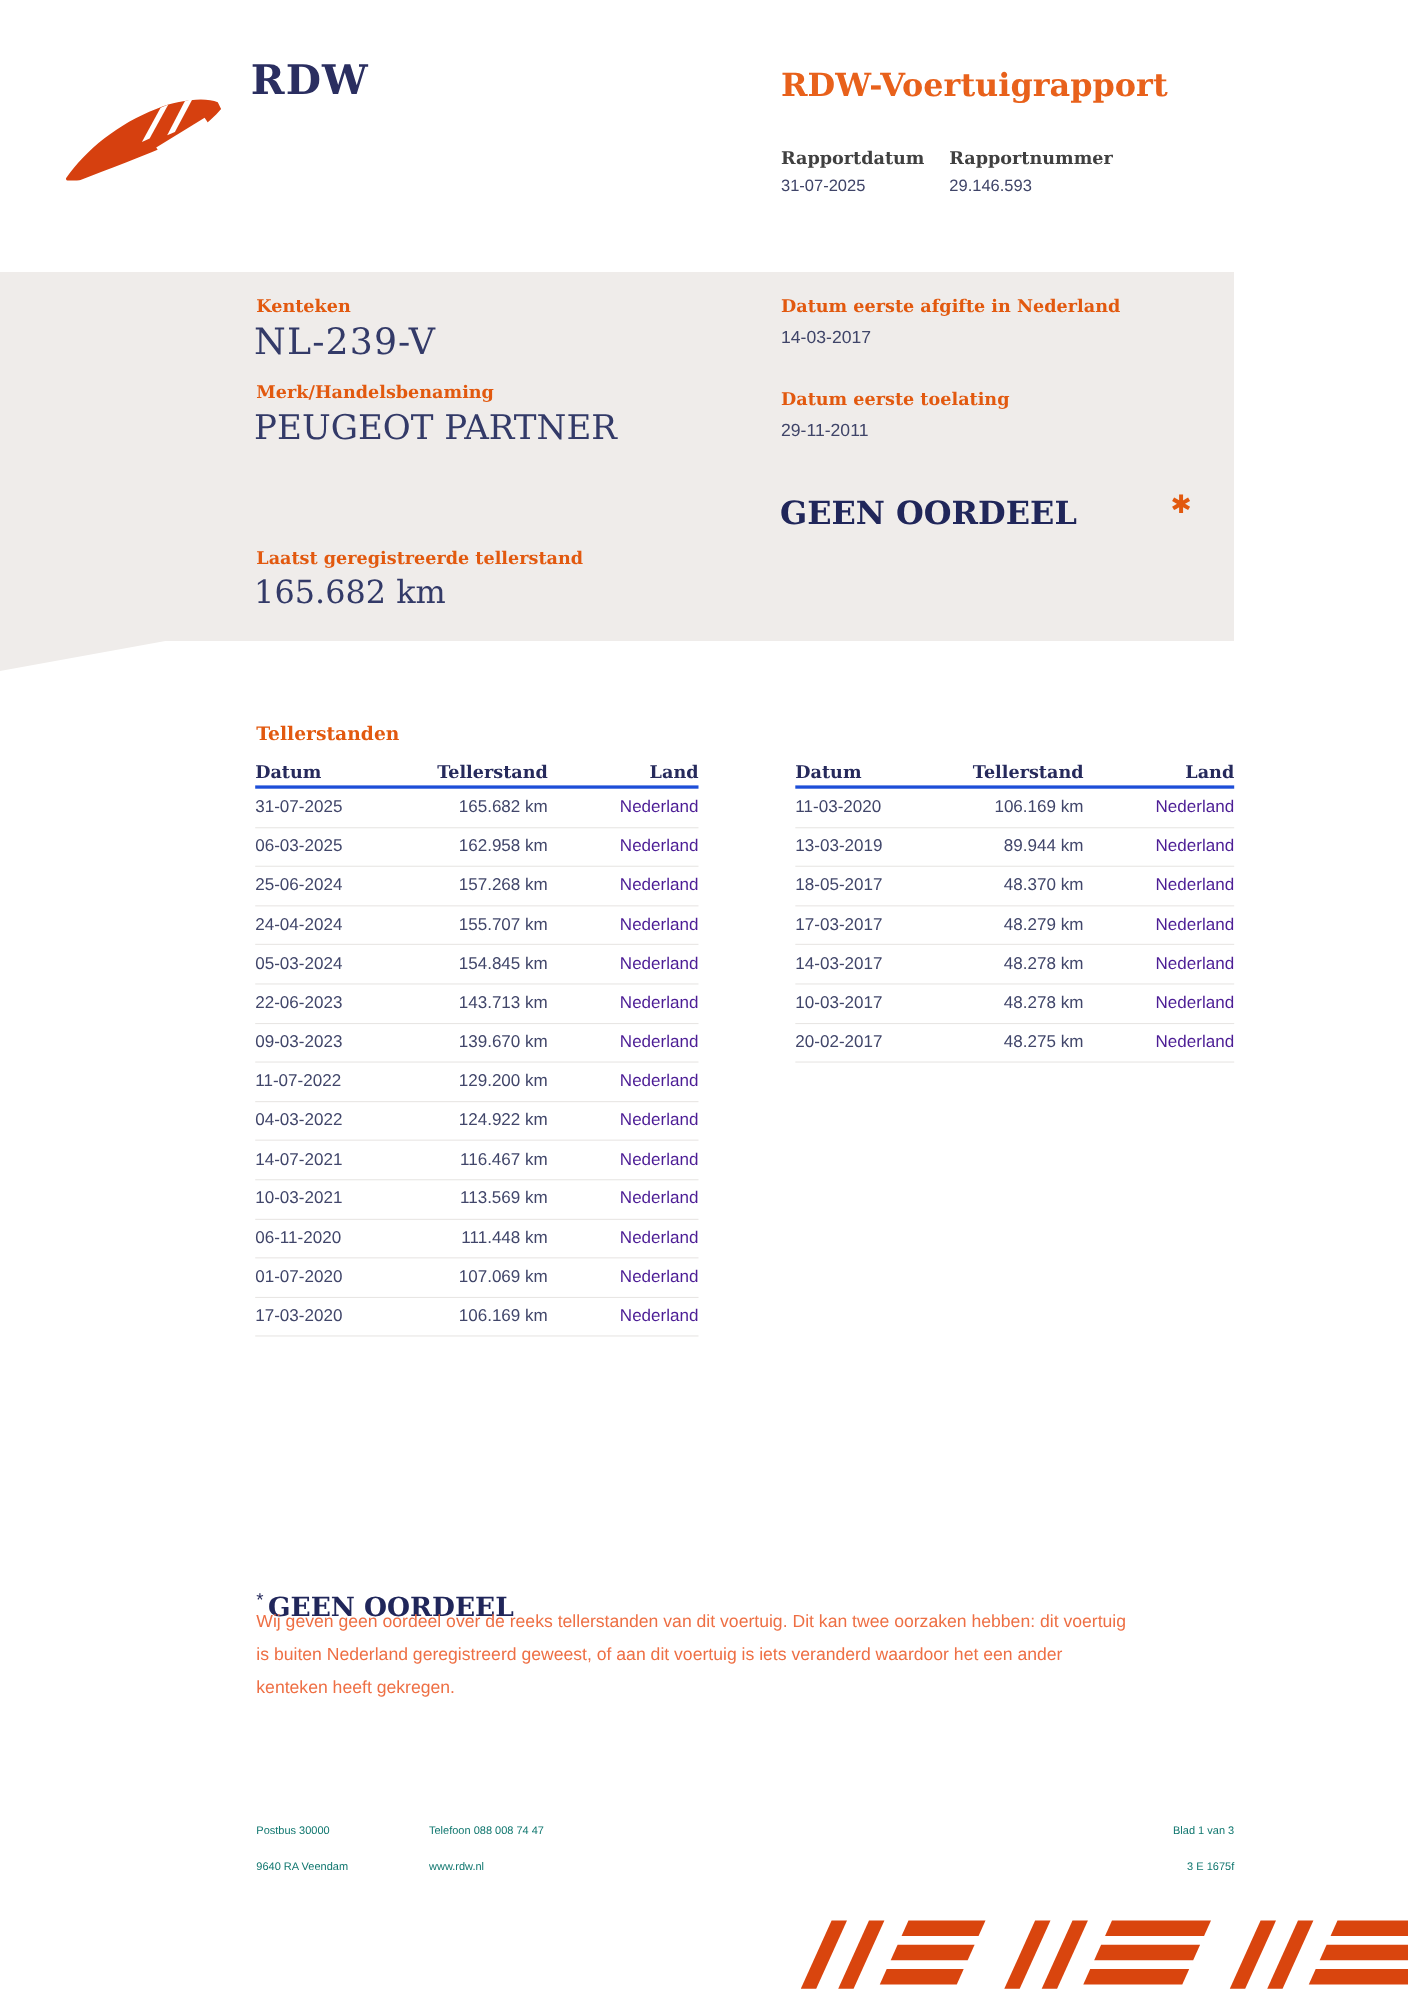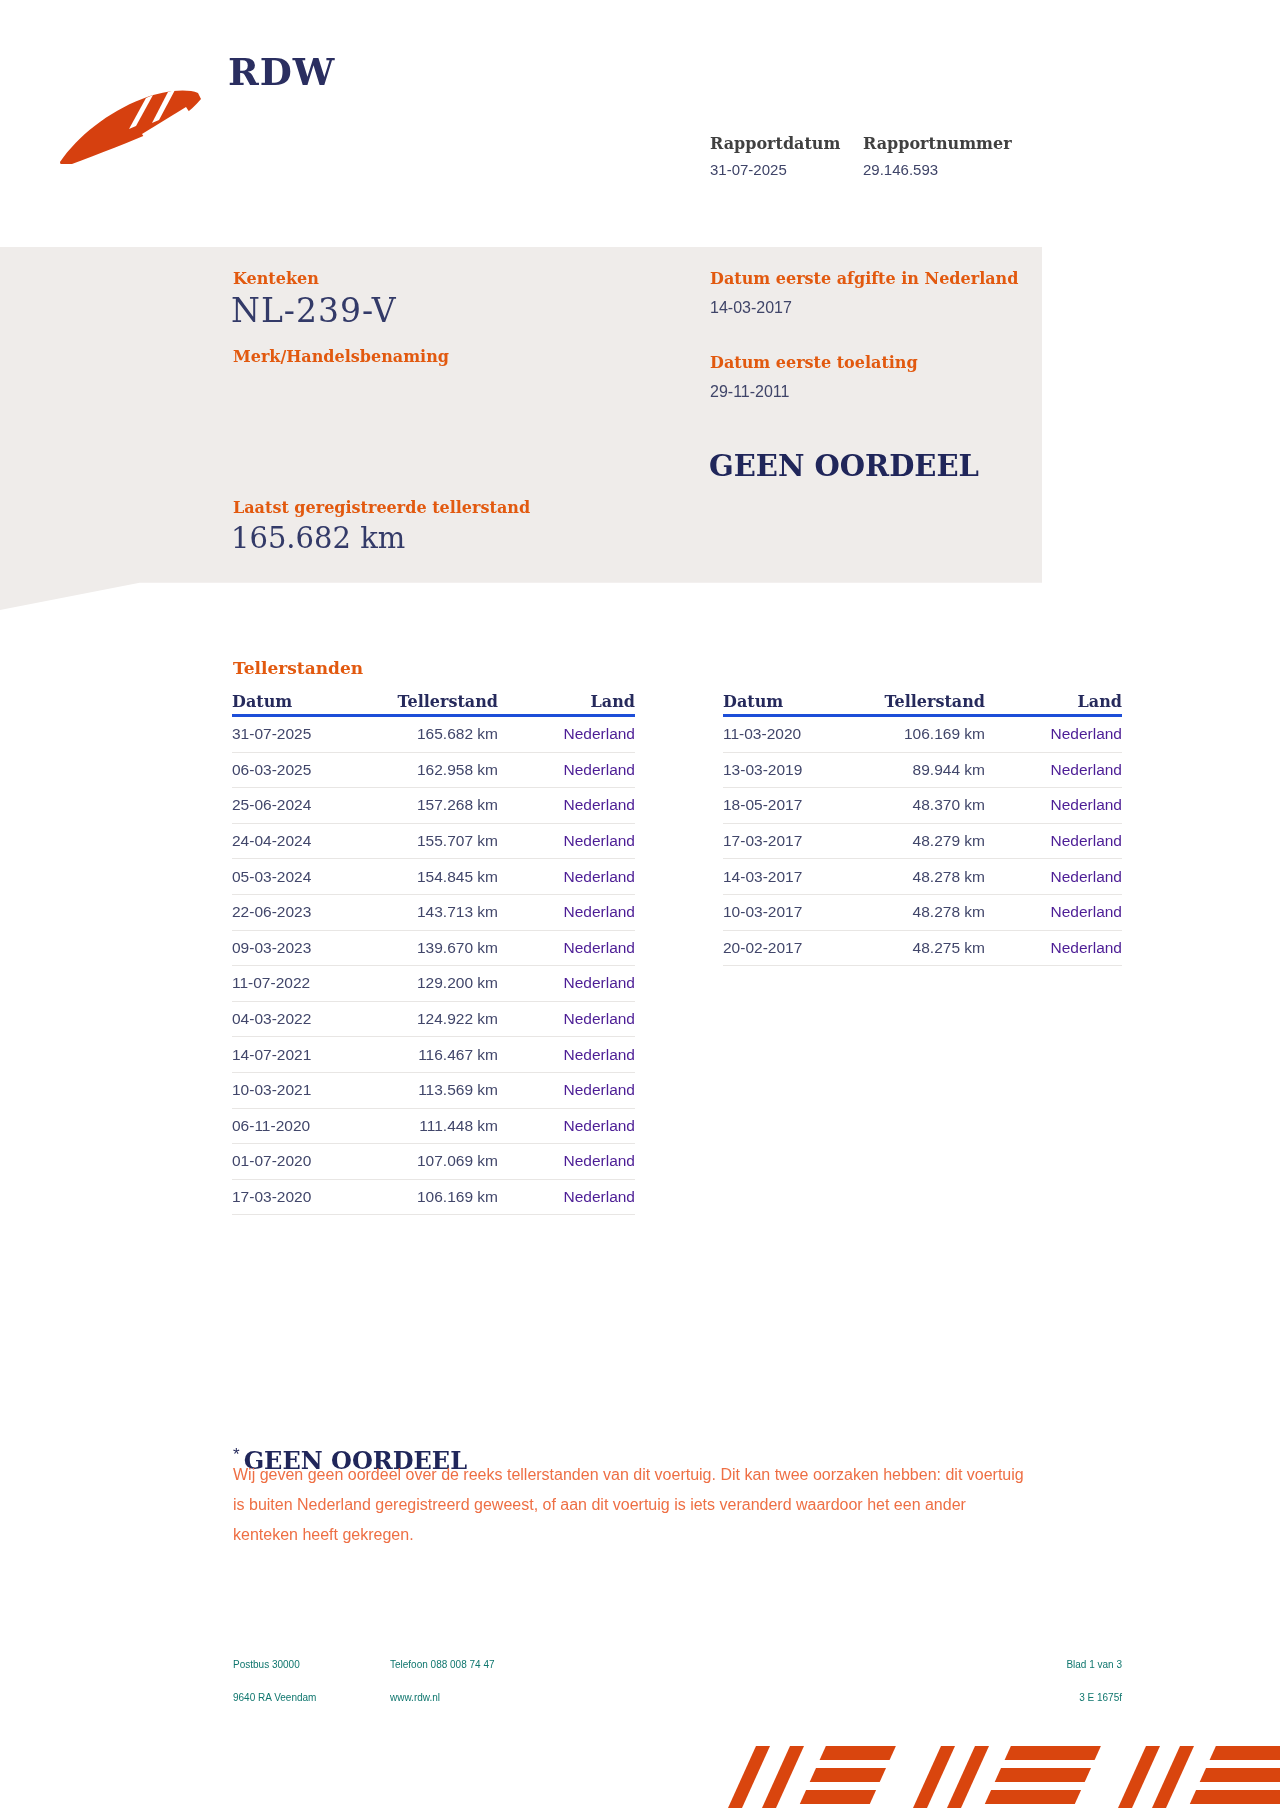--- a/index.html
+++ b/index.html
@@ -14,21 +14,21 @@
   .doc-title{left:710px;top:60px;font-size:29px;color:#e8611b;}
   .meta-label{font-size:16px;color:#404040;}
   .meta-value{font-size:15px;color:#3f4468;}
   .olabel{font-size:16px;color:#e2590f;}
   .bigval{font-family:"DejaVu Serif", serif;color:#333a68;}
   .sval{font-size:16px;color:#3f4468;}
   .verdict{font-size:29px;color:#20265a;}
   .star{font-size:23px;color:#e2590f;line-height:1;}
 
   
-  .panel{left:0;top:247px;width:1042px;height:363px;background:#efecea;
+  .panel{left:0;top:247px;width:1122px;height:363px;background:#efecea;
          clip-path:polygon(0 0,100% 0,100% 92.5%,13.4% 92.5%,0 100%);}
 
   
   .section-title{left:233px;top:658px;font-size:17px;color:#e2590f;}
   .ttable{top:688px;}
   .ttable .thead{display:grid;grid-template-columns:1fr 136px 137px;align-items:end;
                  height:23px;padding-bottom:3px;border-bottom:3px solid #1d4ed8;}
   .ttable .thead span{font-family:"DejaVu Serif", serif;font-weight:bold;
                       font-size:16px;color:#262a5c;}
   .ttable .thead span:nth-child(2),.ttable .thead span:nth-child(3){text-align:right;}
@@ -56,31 +56,33 @@
 
   <svg class="abs" style="left:58px;top:74px;" width="150" height="90" viewBox="0 0 150 90">
     <path fill="#d6400f" d="M2,88 C20,62 50,38 84,25 C104,17 128,14 140,19 L143,25
              C132,38 118,48 102,55 C72,68 40,80 14,90 C7,92 2,92 2,88 Z"></path>
     <polygon fill="#ffffff" points="88,24 95,21 78,52 71,55"></polygon>
     <polygon fill="#ffffff" points="110,18 117,16 101,46 94,49"></polygon>
     <polygon fill="#ffffff" points="84,60 128,33 132,39 88,66"></polygon>
   </svg>
   <div class="abs slab logo-text">RDW</div>
 
+  <h1 class="abs slab doc-title" style="margin:0;">RDW-Voertuigrapport</h1>
 
   <div class="abs slab meta-label" style="left:710px;top:134px;">Rapportdatum</div>
   <div class="abs slab meta-label" style="left:863px;top:134px;">Rapportnummer</div>
   <div class="abs meta-value" style="left:710px;top:161px;">31-07-2025</div>
   <div class="abs meta-value" style="left:863px;top:161px;">29.146.593</div>
 
   <section class="abs panel">
     <div class="abs slab olabel" style="left:233px;top:22px;">Kenteken</div>
     <div class="abs bigval" style="left:231px;top:44px;font-size:33px;letter-spacing:1px;">NL-239-V</div>
 
     <div class="abs slab olabel" style="left:233px;top:100px;">Merk/Handelsbenaming</div>
+    <div class="abs bigval" style="left:231px;top:124px;font-size:31px;">PEUGEOT PARTNER</div>
 
     <div class="abs slab olabel" style="left:233px;top:251px;">Laatst geregistreerde tellerstand</div>
     <div class="abs bigval" style="left:231px;top:274px;font-size:29px;">165.682 km</div>
 
     <div class="abs slab olabel" style="left:710px;top:22px;">Datum eerste afgifte in Nederland</div>
     <div class="abs sval" style="left:710px;top:52px;">14-03-2017</div>
 
     <div class="abs slab olabel" style="left:710px;top:106px;">Datum eerste toelating</div>
     <div class="abs sval" style="left:710px;top:136px;">29-11-2011</div>
 

